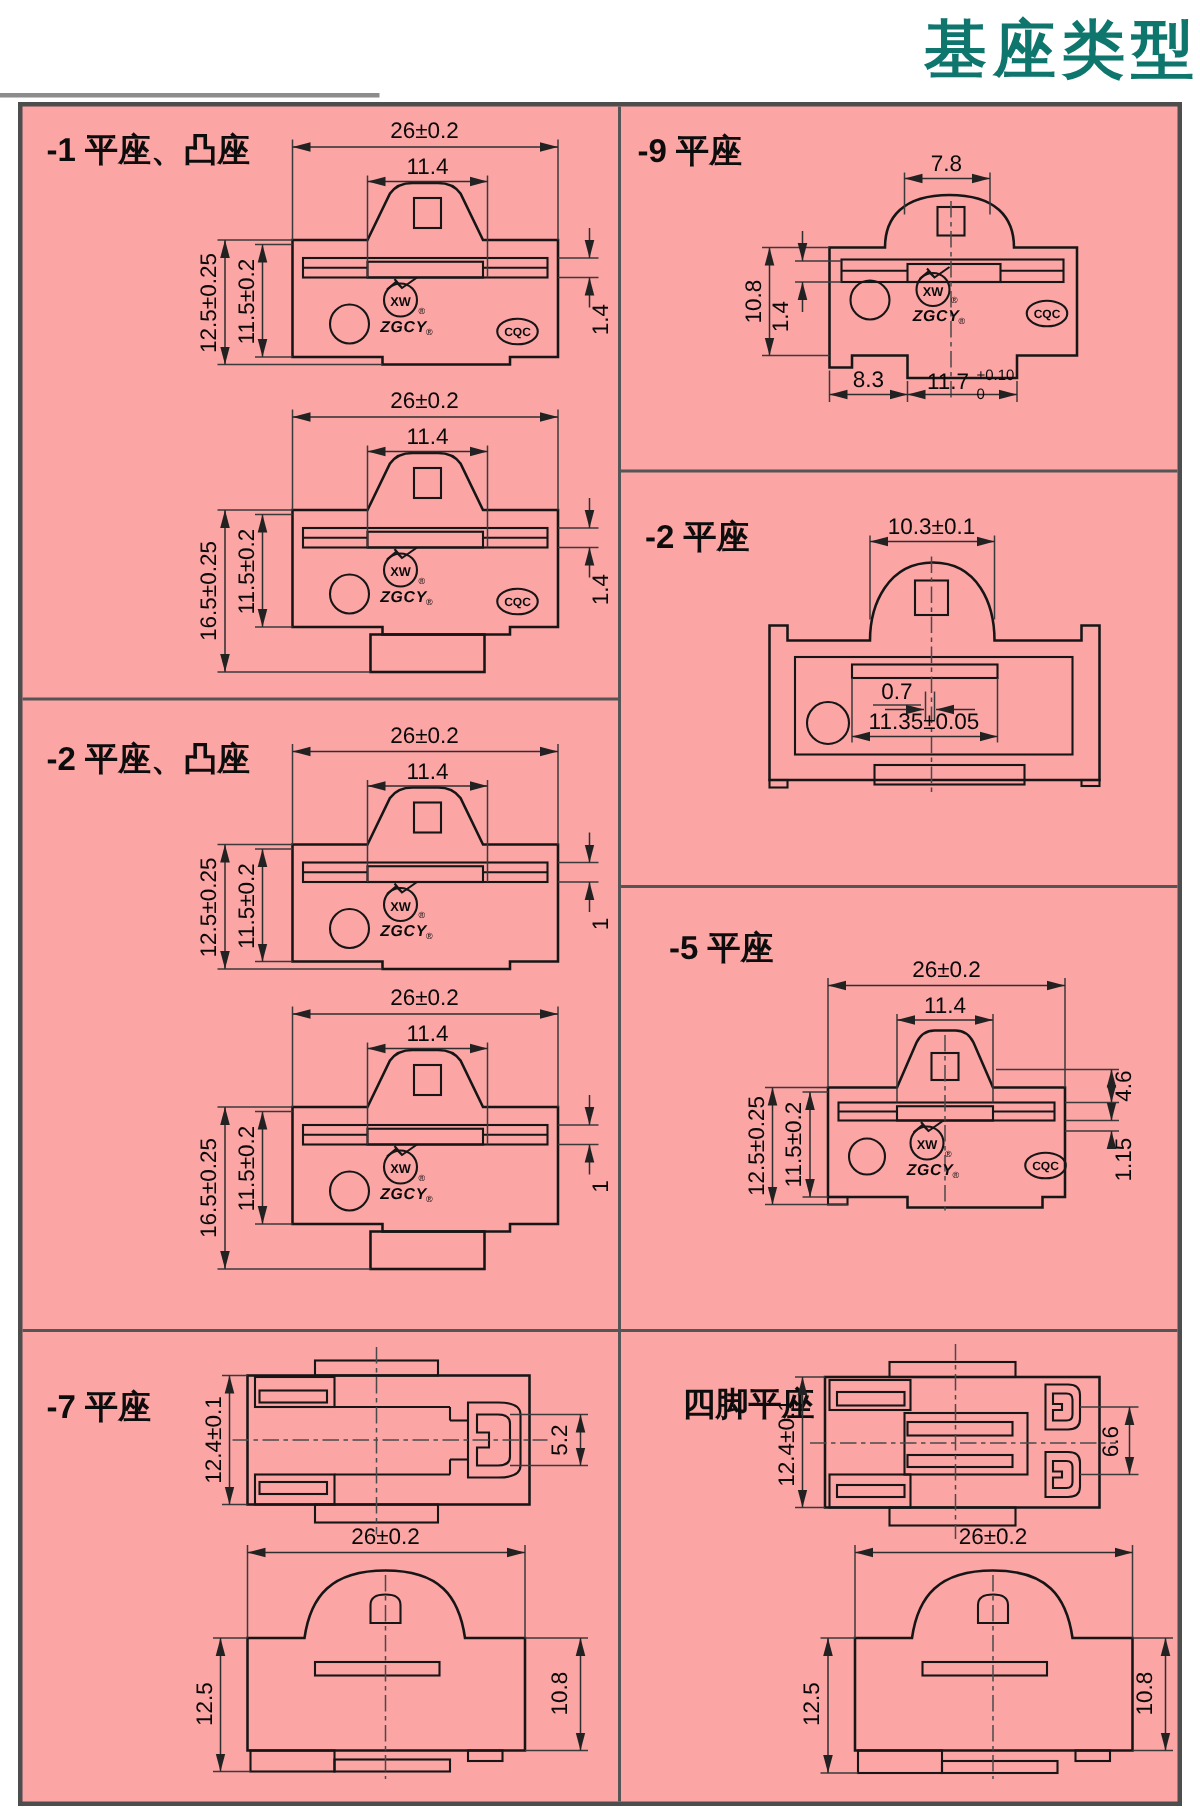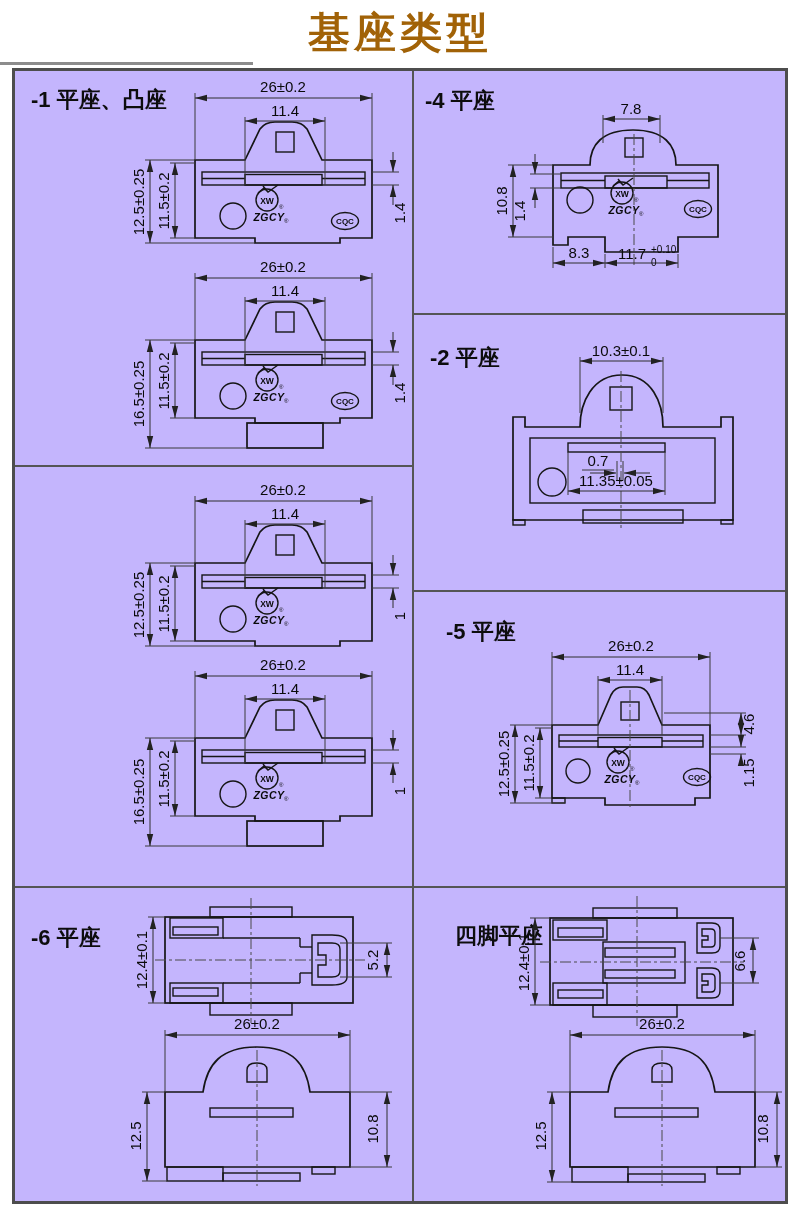--- a/index.html
+++ b/index.html
@@ -1,19 +1,19 @@
 <!DOCTYPE html>
 <html><head>
 <meta charset="utf-8">
 <style>
   html,body{margin:0;padding:0}
   body{width:800px;height:1210px;position:relative;background:#fff;font-family:"Liberation Sans",sans-serif}
-  .title{position:absolute;top:5px;left:0;width:100%;text-align:center;font-size:42px;font-weight:700;letter-spacing:4px;color:#a16207}
+  .title{position:absolute;top:5px;left:0;width:100%;text-align:right;font-size:42px;font-weight:700;letter-spacing:4px;color:#0f766e}
   .scan-edge{position:absolute;left:0;top:62px;width:253px;height:3px;background:#8c8c8c}
-  .frame{position:absolute;left:12px;top:68px;width:776px;height:1136px;border:3px solid #4d4d4d;box-sizing:border-box;background:#c4b5fd}
+  .frame{position:absolute;left:12px;top:68px;width:776px;height:1136px;border:3px solid #4d4d4d;box-sizing:border-box;background:#fca5a5}
   .vline,.hline{position:absolute;background:#555}
   .panel-label{position:absolute;font-size:22px;font-weight:600;color:#0d0d0d;white-space:nowrap}
   svg.panel{position:absolute;overflow:visible}
   .ol{fill:none;stroke:#161616;stroke-width:1.7;stroke-linejoin:miter}
   .ol2{fill:none;stroke:#161616;stroke-width:1.4}
   .thin{fill:none;stroke:#3a3a3a;stroke-width:1}
   .dim{fill:none;stroke:#2e2e2e;stroke-width:1}
   .cl{fill:none;stroke:#4a4a4a;stroke-width:1;stroke-dasharray:11 3 3 3}
   text{fill:#0a0a0a}
   .dt{font-size:15px}
@@ -65,24 +65,25 @@
 
   <div class="frame">
 
     <div class="vline" style="left:397px;top:0;width:2px;height:1130px"></div>
     <div class="hline" style="left:0;top:394px;width:399px;height:2px"></div>
     <div class="hline" style="left:397px;top:242px;width:373px;height:2px"></div>
     <div class="hline" style="left:397px;top:519px;width:373px;height:2px"></div>
     <div class="hline" style="left:0;top:815px;width:770px;height:2px"></div>
 
     <div class="panel-label" style="left:16px;top:14px">-1 平座、凸座</div>
-    <div class="panel-label" style="left:410px;top:15px">-4 平座</div>
+    <div class="panel-label" style="left:16px;top:420px">-2 平座、凸座</div>
+    <div class="panel-label" style="left:410px;top:15px">-9 平座</div>
     <div class="panel-label" style="left:415px;top:272px">-2 平座</div>
     <div class="panel-label" style="left:431px;top:546px">-5 平座</div>
-    <div class="panel-label" style="left:16px;top:852px">-6 平座</div>
+    <div class="panel-label" style="left:16px;top:852px">-7 平座</div>
     <div class="panel-label" style="left:440px;top:850px">四脚平座</div>
 
     <svg class="panel" style="left:0;top:0" width="397" height="394">
       <g>
         <use href="#base26" x="180" y="89"></use>
         <use href="#logo" x="252" y="129"></use>
         <use href="#cqc" x="330" y="150"></use>
         <g>
           <line class="thin" x1="180" y1="89" x2="180" y2="22"></line>
             <line class="thin" x1="357" y1="89" x2="357" y2="22"></line>

